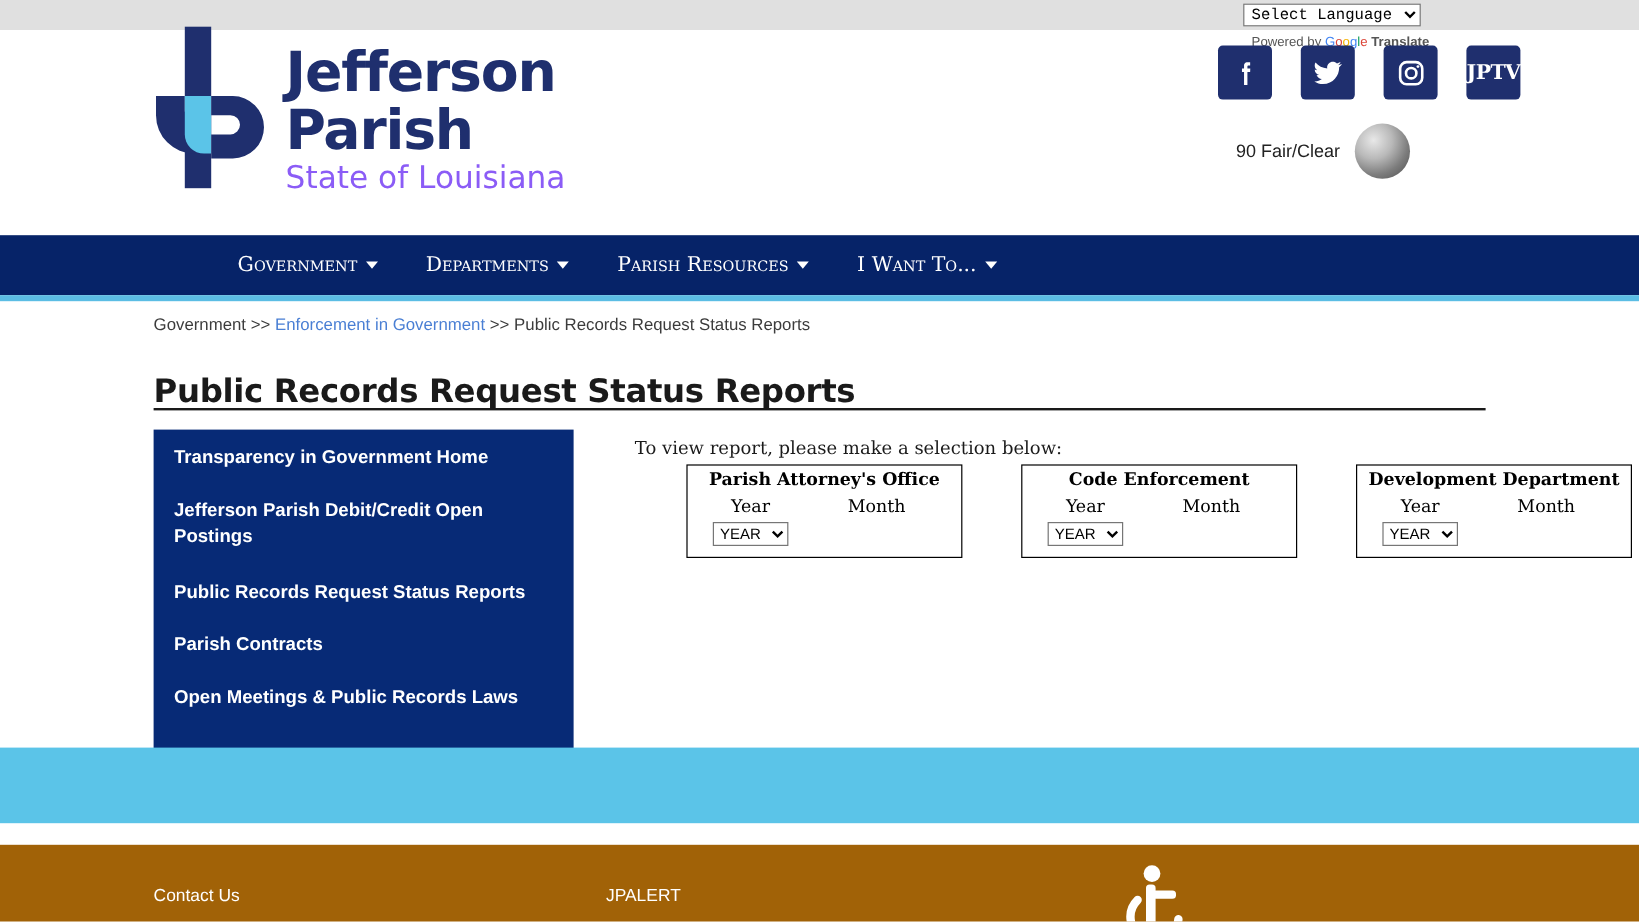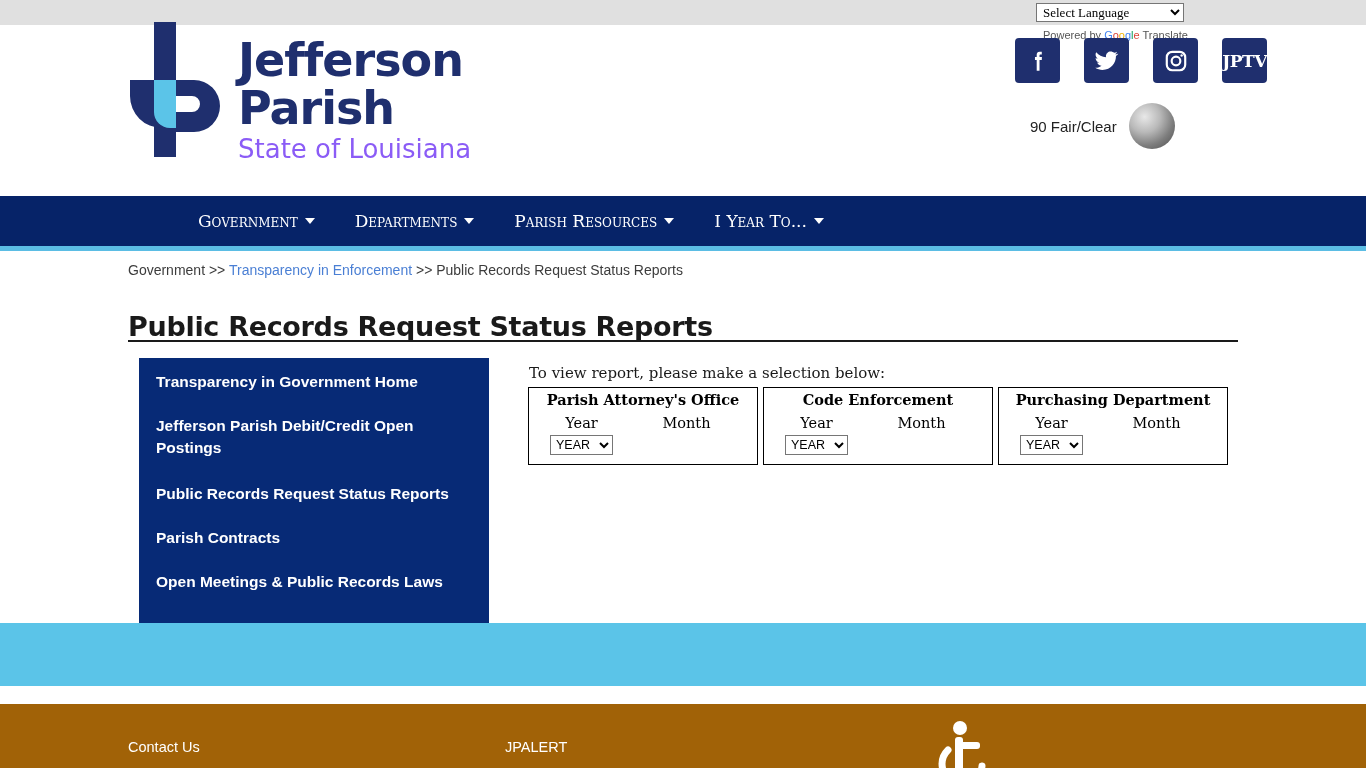--- a/index.html
+++ b/index.html
@@ -11,38 +11,38 @@
   }
 
   
   .top-strip{
     position:absolute;left:0;top:0;width:1366px;height:25px;
     background:#e0e0e0;
   }
   .lang-select{
     position:absolute;left:1036px;top:3px;
     width:148px;height:19px;
-    font-family:Liberation Serif, serif;
+    font-family:Liberation Mono, monospace;
     font-size:13px;color:#000;
     background:#fff;border:1px solid #767676;
     padding:0 2px;box-sizing:border-box;
     appearance:auto;
   }
   .powered{
     position:absolute;left:1043px;top:29px;
     font-size:11px;color:#555;white-space:nowrap;
     letter-spacing:0px;
   }
   .powered .g1{color:#4285F4;}
   .powered .g2{color:#DB4437;}
   .powered .g3{color:#F4B400;}
   .powered .g4{color:#4285F4;}
   .powered .g5{color:#0F9D58;}
   .powered .g6{color:#DB4437;}
-  .powered .tr{color:#555;font-weight:normal;}
+  .powered .tr{color:#555;font-weight:bold;}
 
   
   .logo-wrap{position:absolute;left:128px;top:22px;width:360px;height:140px;}
   .logo-mark{position:absolute;left:0;top:0;width:100px;height:135px;}
   .logo-text{position:absolute;left:110px;top:14px;}
   .logo-l1,.logo-l2{
     font-family:"DejaVu Sans",sans-serif;
     font-weight:bold;color:#1f2f6e;font-size:46px;line-height:48px;
     letter-spacing:-1px;
   }
@@ -115,21 +115,20 @@
   }
   .title-rule{
     position:absolute;left:128px;top:340px;width:1110px;height:2px;
     background:#1a1a1a;
   }
 
   
   .sidebar{
     position:absolute;left:128px;top:358px;width:350px;height:304px;
     background:#072a76;
-    margin-left:11px;
   }
   .side-item{
     position:absolute;left:17px;width:315px;
     color:#ffffff;font-size:15.5px;font-weight:bold;line-height:22px;
     cursor:pointer;
   }
   .si0{top:13px;}
   .si1{top:57px;}
   .si2{top:125px;}
   .si3{top:169px;}
@@ -141,20 +140,21 @@
     font-family:"DejaVu Serif",serif;font-size:15px;color:#1a1a1a;
   }
   .cards{
     position:absolute;left:528px;top:387px;
     display:flex;gap:5px;
   }
   .card{
     width:230px;height:78px;
     border:1px solid #000;background:#fff;position:relative;
     box-sizing:border-box;
+    margin-left:44px;
   }
   .card-title{
     position:absolute;left:0;right:0;top:3px;text-align:center;
     font-family:"DejaVu Serif",serif;font-weight:bold;font-size:14.5px;color:#000;
   }
   .card-labels{
     position:absolute;left:0;right:0;top:27px;
     display:flex;
   }
   .lbl-year{
@@ -263,29 +263,29 @@
     </div>
     <div class="nav-item">
       <span>Departments</span>
       <span class="caret"></span>
     </div>
     <div class="nav-item">
       <span>Parish Resources</span>
       <span class="caret"></span>
     </div>
     <div class="nav-item">
-      <span>I Year To...</span>
+      <span>I Want To...</span>
       <span class="caret"></span>
     </div>
   </div>
 </div>
 <div class="nav-underline"></div>
 
 <div class="breadcrumb">
-  <span>Government</span><span class="sep"> &gt;&gt; </span><a>Transparency in Enforcement</a><span class="sep"> &gt;&gt; </span><span>Public Records Request Status Reports</span>
+  <span>Government</span><span class="sep"> &gt;&gt; </span><a>Enforcement in Government</a><span class="sep"> &gt;&gt; </span><span>Public Records Request Status Reports</span>
 </div>
 
 <h1 class="page-title">Public Records Request Status Reports</h1>
 <div class="title-rule"></div>
 
 <nav class="sidebar">
   <div class="side-item si0">Transparency in Government Home</div>
   <div class="side-item si1">Jefferson Parish Debit/Credit Open Postings</div>
   <div class="side-item si2">Public Records Request Status Reports</div>
   <div class="side-item si3">Parish Contracts</div>
@@ -322,21 +322,21 @@
       <div class="year-sel-wrap">
         <select class="year-select">
           <option>YEAR</option>
         </select>
       </div>
       <div class="lbl-month"></div>
     </div>
   </div>
 
   <div class="card">
-    <div class="card-title">Purchasing Department</div>
+    <div class="card-title">Development Department</div>
     <div class="card-labels">
       <div class="lbl-year">Year</div>
       <div class="lbl-month">Month</div>
     </div>
     <div class="card-selects">
       <div class="year-sel-wrap">
         <select class="year-select">
           <option>YEAR</option>
         </select>
       </div>

